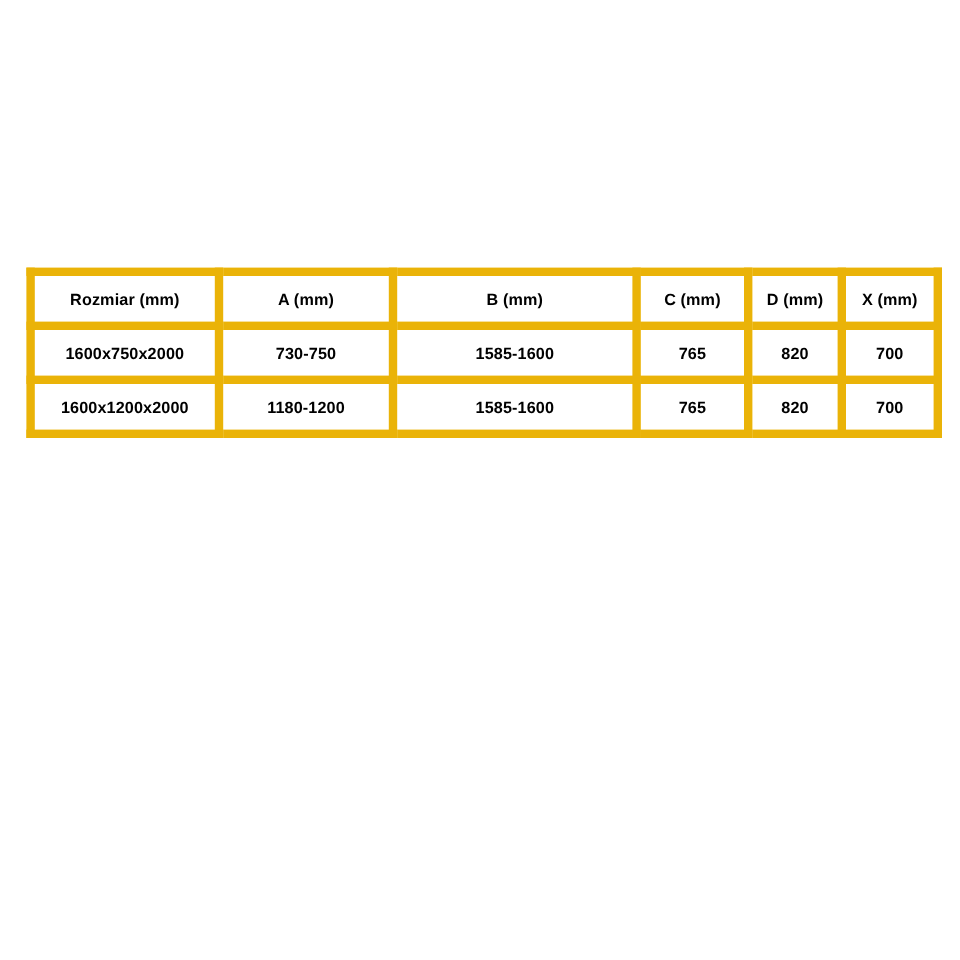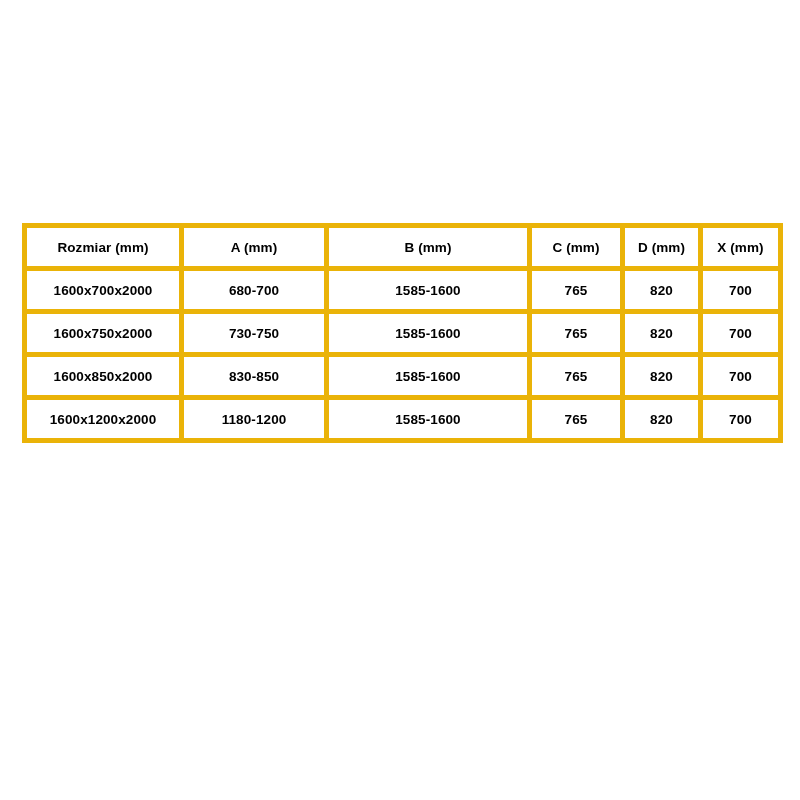--- a/index.html
+++ b/index.html
@@ -21,21 +21,21 @@
     top: 223px;
     width: 756px;
   }
   table.size-table {
     border-collapse: collapse;
     width: 756px;
     table-layout: fixed;
   }
   table.size-table td,
   table.size-table th {
-    border: 5px solid #eab308;
+    border: 7px solid #eab308;
     height: 38px;
     text-align: center;
     vertical-align: middle;
     font-size: 13.5px;
     font-weight: bold;
     padding: 0 2px;
     letter-spacing: 0.1px;
     white-space: nowrap;
     margin-left: 40px;
   }
@@ -68,38 +68,22 @@
         <th>Rozmiar (mm)</th>
         <th>A (mm)</th>
         <th>B (mm)</th>
         <th>C (mm)</th>
         <th>D (mm)</th>
         <th>X (mm)</th>
       </tr>
     </thead>
     <tbody>
       <tr>
-        <td>1600x700x2000</td>
-        <td>680-700</td>
-        <td>1585-1600</td>
-        <td>765</td>
-        <td>820</td>
-        <td>700</td>
-      </tr>
-      <tr>
         <td>1600x750x2000</td>
         <td>730-750</td>
-        <td>1585-1600</td>
-        <td>765</td>
-        <td>820</td>
-        <td>700</td>
-      </tr>
-      <tr>
-        <td>1600x850x2000</td>
-        <td>830-850</td>
         <td>1585-1600</td>
         <td>765</td>
         <td>820</td>
         <td>700</td>
       </tr>
       <tr>
         <td>1600x1200x2000</td>
         <td>1180-1200</td>
         <td>1585-1600</td>
         <td>765</td>

